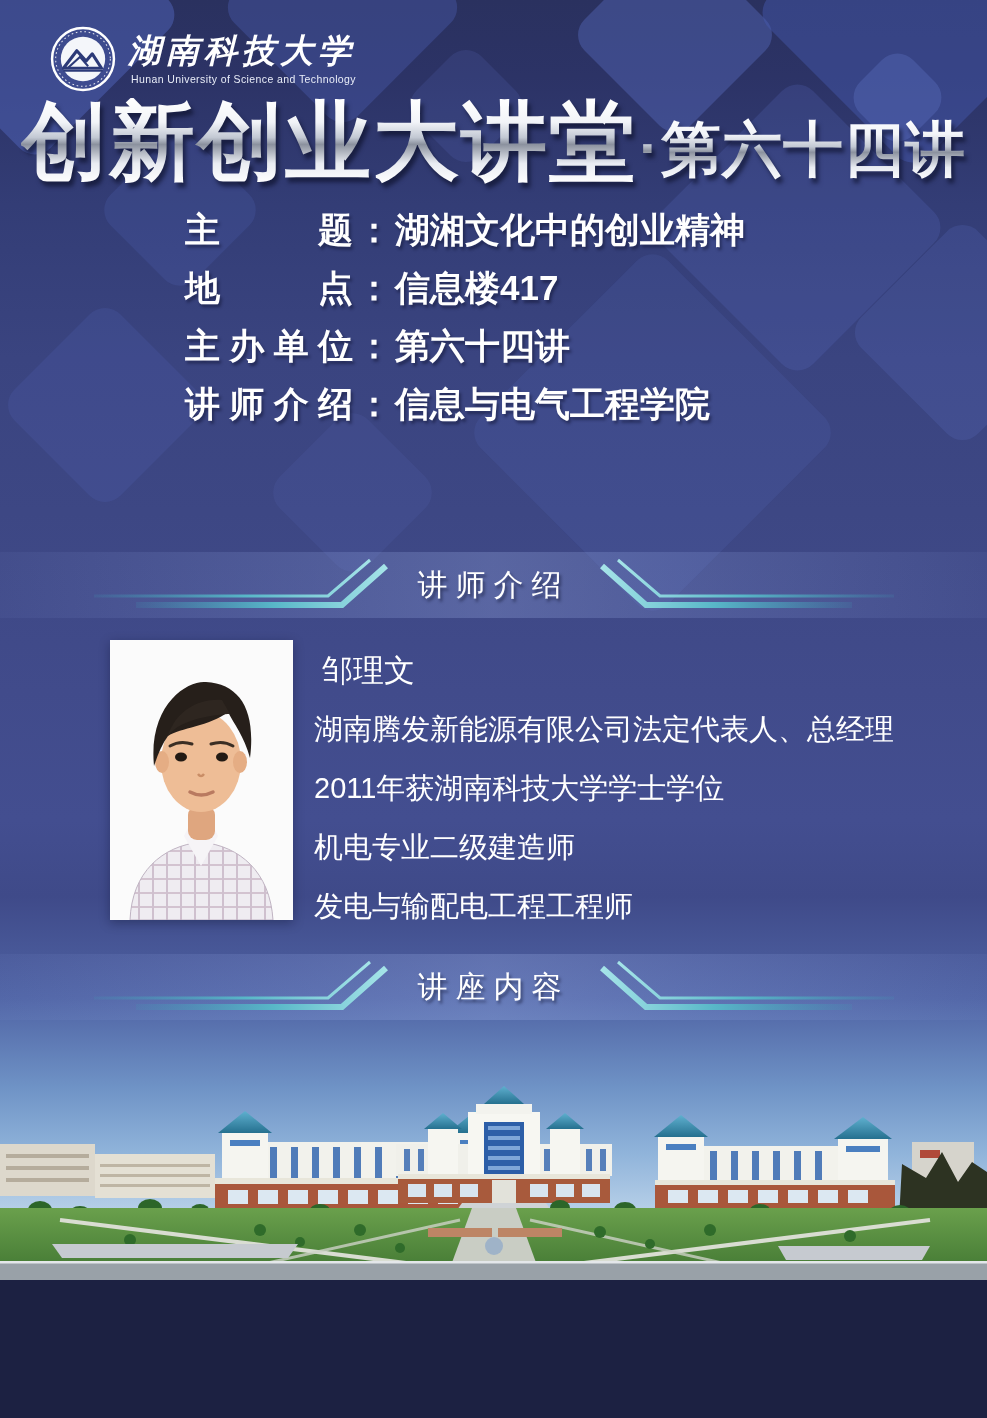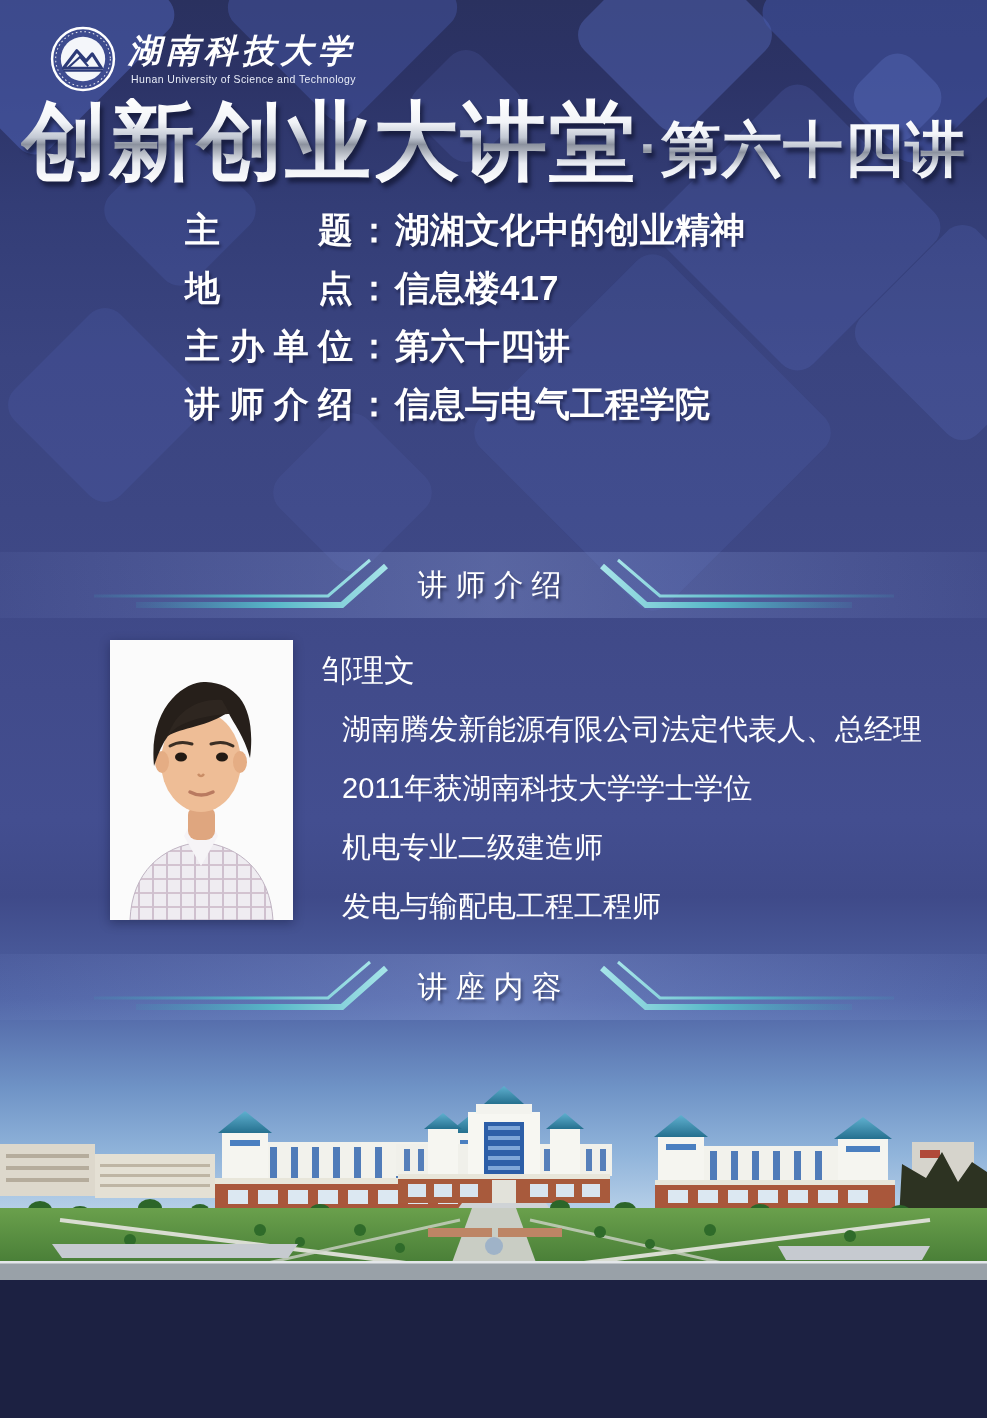--- a/index.html
+++ b/index.html
@@ -49,21 +49,21 @@
   .band-title{ font-size:30px; font-weight:normal; color:#ffffff; letter-spacing:8px;
                text-shadow:2px 3px 3px rgba(10,14,40,.5); white-space:nowrap; }
   .decor{ width:300px; height:58px; flex:0 0 auto; }
   .decor.flip{ transform:scaleX(-1); }
   
   .photo-frame{ position:absolute; left:110px; top:640px; width:183px; height:280px;
                 background:#fdfdfd; box-shadow:0 3px 10px rgba(10,14,40,.35); }
   .photo-frame svg{ width:100%; height:100%; display:block; }
   .bio{ position:absolute; left:314px; top:642px; width:640px; color:#ffffff; }
   .bio-name{ font-size:31px; line-height:58px; padding-left:8px; }
-  .bio-line{ font-size:29px; line-height:59px; white-space:nowrap;margin-left:28px; }
+  .bio-line{ font-size:29px; line-height:59px; white-space:nowrap; }
   
   .topics{ position:absolute; left:257px; top:1036px; color:#ffffff; }
   .topic{ font-size:30px; line-height:55px; white-space:nowrap;
           text-shadow:1px 2px 3px rgba(10,14,40,.35); }
   
   .campus{ position:absolute; left:0; bottom:0; width:987px; height:200px; }
   
   .welcome{ position:absolute; left:0; right:0; top:1322px; text-align:center; z-index:5;
             font-family:"DejaVu Serif", serif; font-style:italic; font-weight:900;
             font-size:58px; letter-spacing:16px; color:#f2992e; transform:rotate(-1.5deg);

